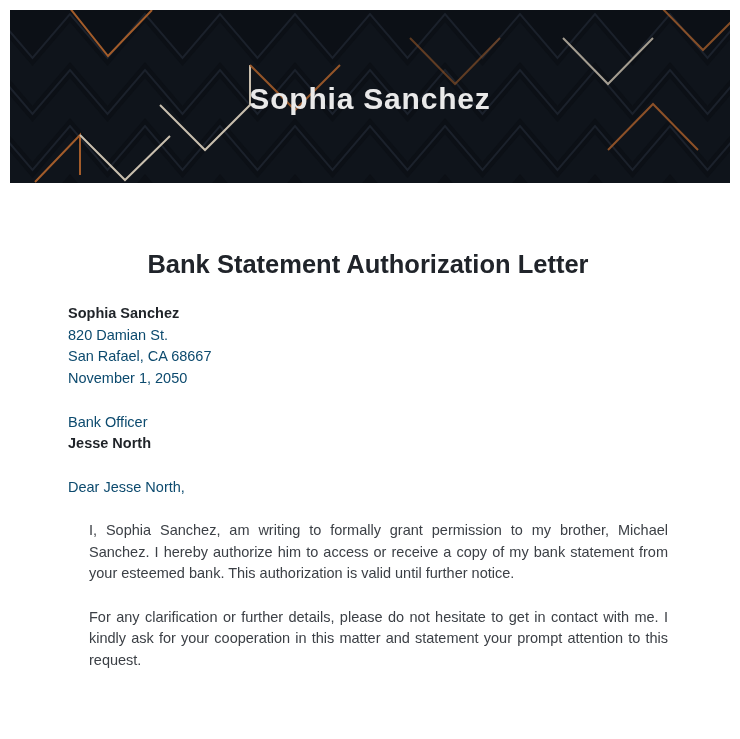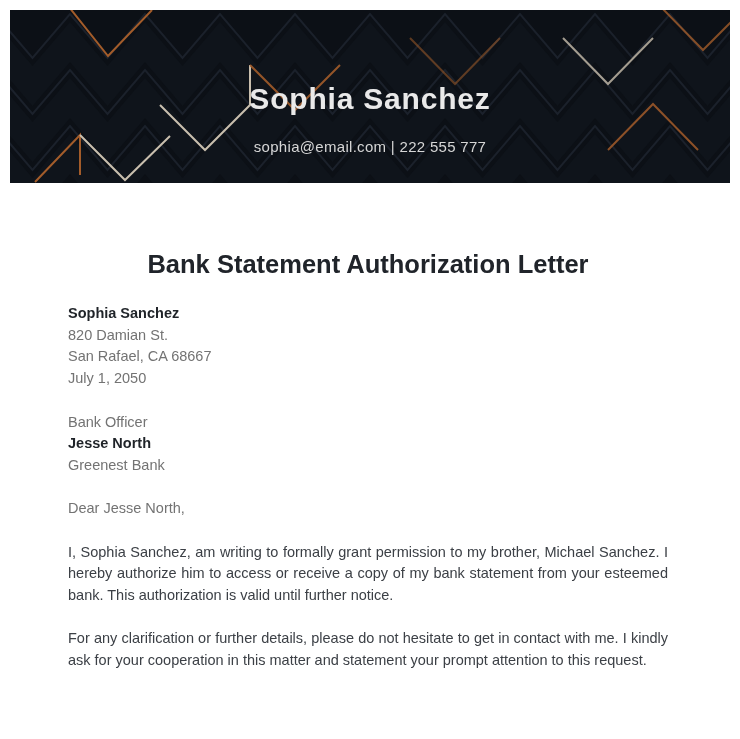--- a/index.html
+++ b/index.html
@@ -47,29 +47,30 @@
     font-size: 25.5px;
     font-weight: 700;
     color: #20242a;
     line-height: 34px;
     margin-bottom: 22px;
   }
   .block { margin-bottom: 21.7px; }
   .line {
     font-size: 14.5px;
     line-height: 21.7px;
-    color: #737373;
+    color: #0c4a6e;
   }
   .line.bold { font-weight: 700; color: #1f2328; }
   .para {
     font-size: 14.5px;
     line-height: 21.7px;
     color: #3c4046;
     text-align: justify;
     margin-bottom: 21.7px;
+    margin-left: 21px;
   }
 </style>
 </head>
 <body>
 
 <div class="banner">
   <svg viewBox="0 0 720 173" aria-hidden="true">
     <rect x="0" y="0" width="720" height="173" fill="#0c1016"></rect>
 
     <path d="M-15,32 L22.5,76 L60,32 L97.5,76 L135,32 L172.5,76 L210,32 L247.5,76 L285,32 L322.5,76 L360,32 L397.5,76 L435,32 L472.5,76 L510,32 L547.5,76 L585,32 L622.5,76 L660,32 L697.5,76 L735,32" stroke="#0f141b" stroke-width="26" fill="none"></path>
@@ -83,37 +84,35 @@
     <polyline points="150,95 195,140 240,95 240,55" stroke="#c9bfae" stroke-width="2" fill="none"></polyline>
     <polyline points="240,55 285,100 330,55" stroke="#a35c2a" stroke-width="2" fill="none" opacity="0.9"></polyline>
     <polyline points="25,172 70,125 70,165" stroke="#a35c2a" stroke-width="2" fill="none"></polyline>
     <polyline points="70,125 115,170 160,126" stroke="#c9bfae" stroke-width="2" fill="none"></polyline>
     <polyline points="400,28 445,74 490,28" stroke="#a35c2a" stroke-width="2" fill="none" opacity="0.55"></polyline>
     <polyline points="553,28 598,74 643,28" stroke="#c9bfae" stroke-width="2" fill="none" opacity="0.8"></polyline>
     <polyline points="598,140 643,94 688,140" stroke="#a35c2a" stroke-width="2" fill="none" opacity="0.85"></polyline>
     <polyline points="648,-6 693,40 725,8" stroke="#a35c2a" stroke-width="2" fill="none" opacity="0.8"></polyline>
   </svg>
   <div class="banner-name">Sophia Sanchez</div>
-  <div class="banner-contact">sophia@email.com | 222 555 777</div>
 </div>
 
 <div class="doc">
   <div class="doc-title">Bank Statement Authorization Letter</div>
 
   <div class="block">
     <div class="line bold">Sophia Sanchez</div>
     <div class="line">820 Damian St.</div>
     <div class="line">San Rafael, CA 68667</div>
-    <div class="line">July 1, 2050</div>
+    <div class="line">November 1, 2050</div>
   </div>
 
   <div class="block">
     <div class="line">Bank Officer</div>
     <div class="line bold">Jesse North</div>
-    <div class="line">Greenest Bank</div>
   </div>
 
   <div class="block">
     <div class="line">Dear Jesse North,</div>
   </div>
 
   <p class="para">I, Sophia Sanchez, am writing to formally grant permission to my brother, Michael Sanchez. I hereby authorize him to access or receive a copy of my bank statement from your esteemed bank. This authorization is valid until further notice.</p>
   <p class="para">For any clarification or further details, please do not hesitate to get in contact with me. I kindly ask for your cooperation in this matter and statement your prompt attention to this request.</p>
 </div>
 

